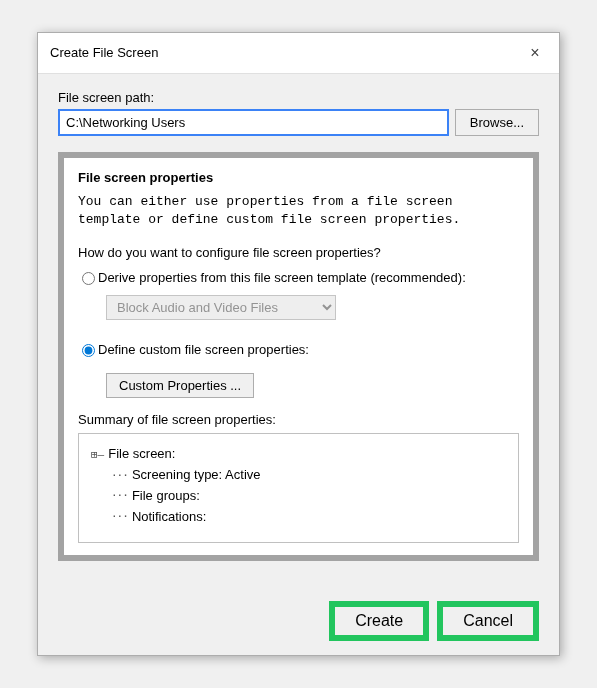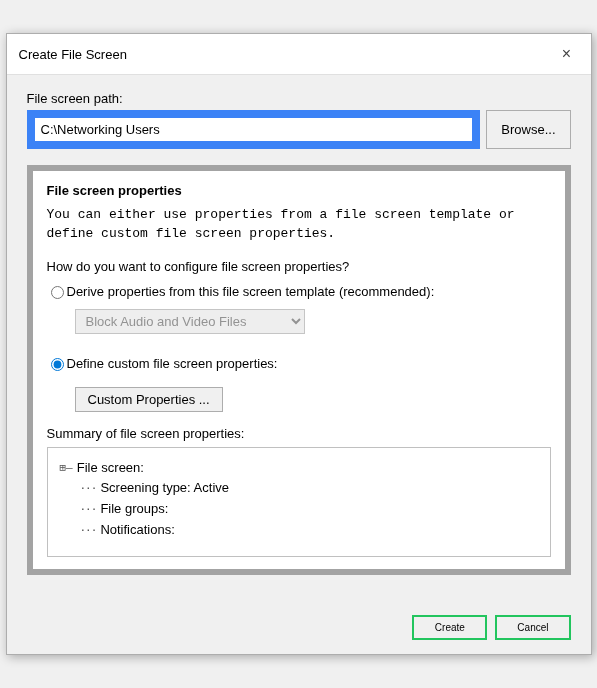--- a/index.html
+++ b/index.html
@@ -6,21 +6,21 @@
     body {
       background: #f0f0f0;
       font-family: 'Segoe UI', Tahoma, Geneva, Verdana, sans-serif;
       font-size: 13px;
       display: flex;
       align-items: center;
       justify-content: center;
       min-height: 100vh;
     }
     .dialog {
-      width: 586px;
+      width: 523px;
       background: #f0f0f0;
       border: 1px solid #adadad;
       box-shadow: 2px 2px 10px rgba(0,0,0,0.3);
     }
     .title-bar {
       background: #ffffff;
       padding: 8px 12px;
       display: flex;
       align-items: center;
       justify-content: space-between;
@@ -51,21 +51,21 @@
       margin-bottom: 4px;
       color: #000;
     }
     .path-row {
       display: flex;
       gap: 6px;
       margin-bottom: 16px;
     }
     .path-input {
       flex: 1;
-      border: 8px solid #3b82f6;
+      border: 2px solid #3b82f6;
       padding: 4px 6px;
       font-size: 13px;
       font-family: inherit;
       background: #fff;
       outline: none;
     }
     .browse-btn {
       padding: 4px 14px;
       font-size: 13px;
       font-family: inherit;
@@ -177,24 +177,24 @@
       letter-spacing: -1px;
     }
     .footer {
       display: flex;
       justify-content: flex-end;
       gap: 8px;
       padding: 10px 20px 14px;
     }
     .footer-btn {
       padding: 5px 20px;
-      font-size: 10px;
-      font-family: inherit;
-      background: #f0f0f0;
-      border: 2px solid #22c55e;
+      font-size: 16px;
+      font-family: inherit;
+      background: #f0f0f0;
+      border: 6px solid #22c55e;
       cursor: pointer;
       min-width: 75px;
     }
   </style>
 </head>
 <body>
 
 <div class="dialog">
 
   <div class="title-bar">

